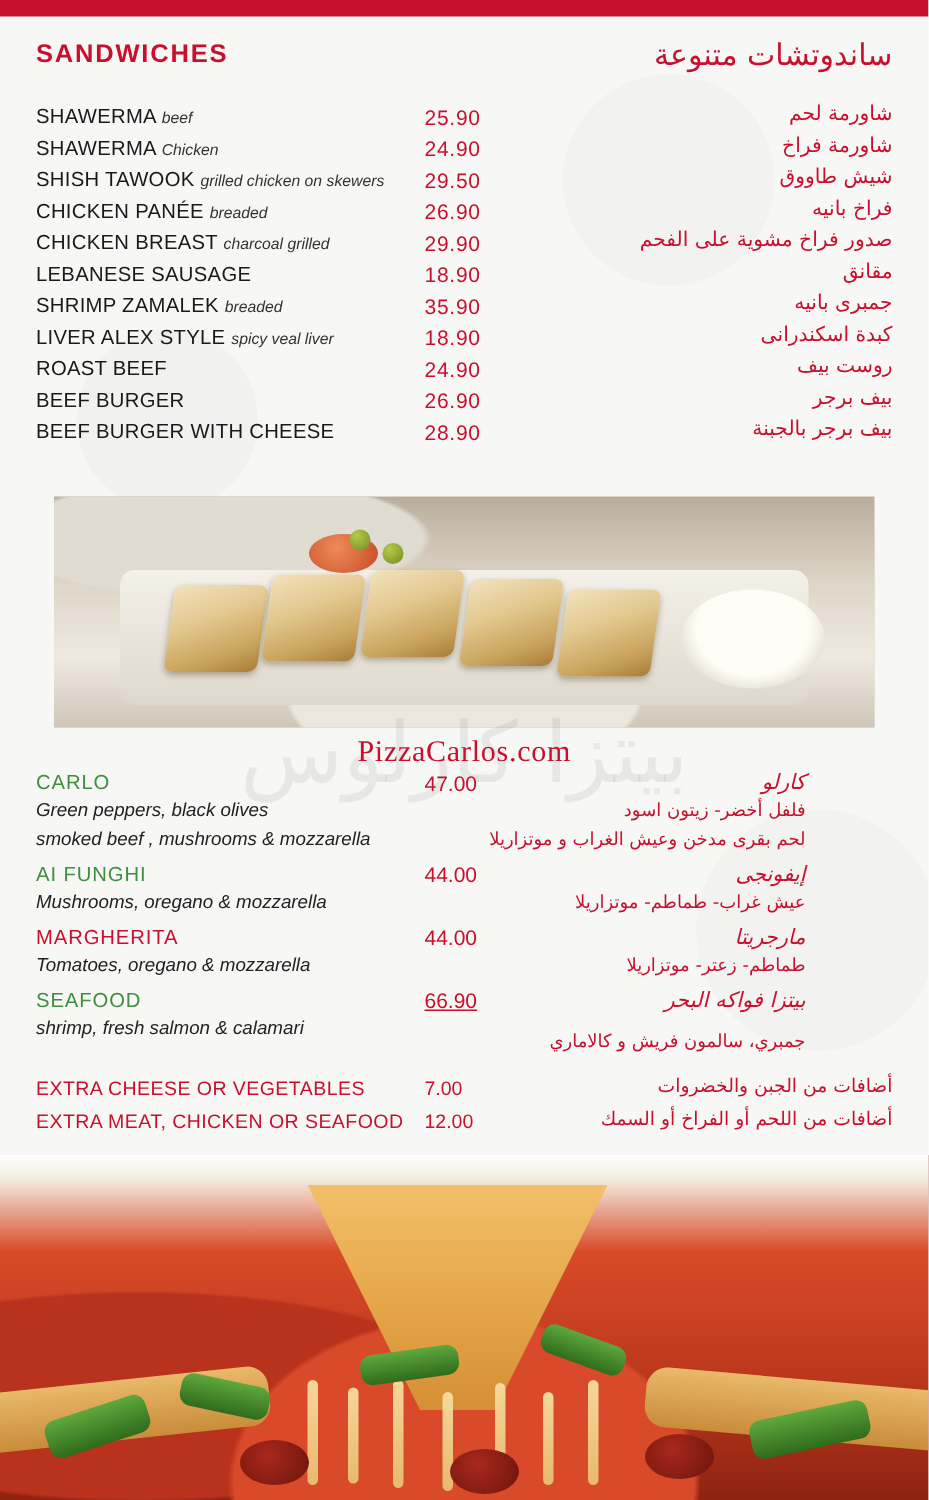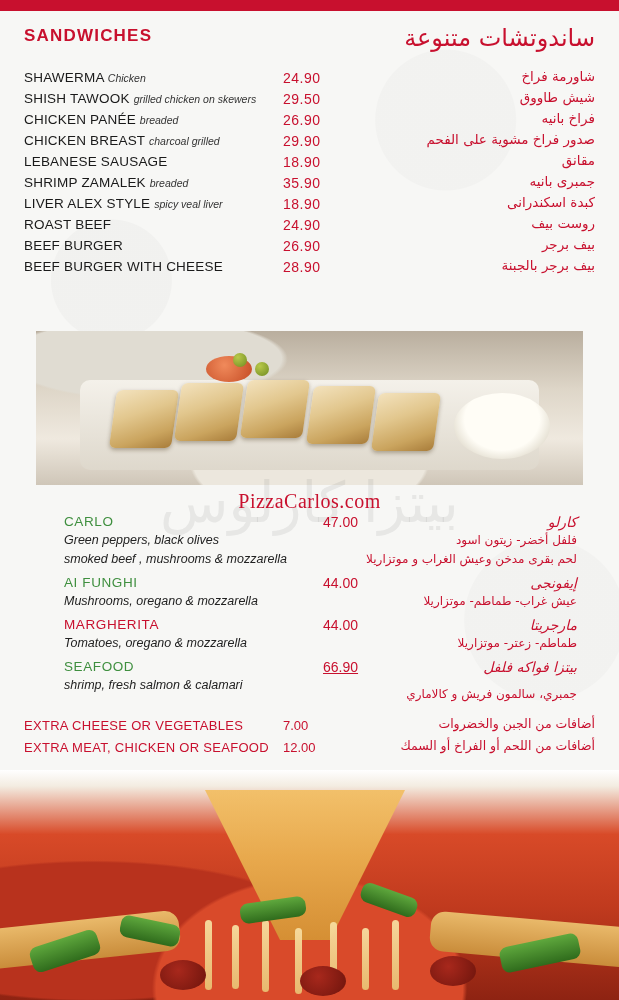--- a/index.html
+++ b/index.html
@@ -28,21 +28,21 @@
   
   .section-head{
     position:absolute;left:0;top:26px;width:619px;height:26px;
   }
   .sec-title-en{
     position:absolute;left:24px;top:0;
     font-size:17px;font-weight:bold;letter-spacing:1.2px;color:#c8102e;
   }
   .sec-title-ar{
     position:absolute;right:24px;top:-2px;
-    font-size:24px;color:#c8102e;direction:rtl;
+    font-size:20px;color:#c8102e;direction:rtl;
     font-family:"DejaVu Sans", sans-serif;
   }
   
   .list{
     position:absolute;left:0;top:70px;width:619px;
   }
   .row{
     position:relative;height:21px;width:619px;
   }
   .row .en{
@@ -110,21 +110,21 @@
   
   .wm-ar{
     position:absolute;left:0;top:470px;width:619px;text-align:center;
     font-size:56px;color:rgba(120,120,120,0.13);
     direction:rtl;font-family:"DejaVu Sans", sans-serif;
     pointer-events:none;
   }
 
   
   .pizza-list{position:absolute;left:0;top:514px;width:619px;}
-  .p-row{position:relative;width:561px;margin-left:40px;}
+  .p-row{position:relative;width:561px;}
   .p-name{
     position:absolute;left:24px;top:0;font-size:13.5px;letter-spacing:0.6px;
     color:#3f8f3f;font-weight:normal;
   }
   .p-name.red{color:#c8102e;}
   .p-price{
     position:absolute;left:283px;top:0;font-size:14px;color:#c8102e;
   }
   .p-ar{
     position:absolute;right:24px;top:-2px;font-size:14px;color:#c8102e;
@@ -185,20 +185,25 @@
 <div class="page">
 
   <div class="top-bar"></div>
 
   <div class="section-head">
     <div class="sec-title-en">SANDWICHES</div>
     <div class="sec-title-ar">ساندوتشات متنوعة</div>
   </div>
 
   <div class="list" id="sandwich-list">
+      <div class="row">
+        <div class="en"><span>SHAWERMA</span> <span class="desc">beef</span></div>
+        <div class="price">25.90</div>
+        <div class="ar">شاورمة لحم</div>
+      </div>
       <div class="row">
         <div class="en"><span>SHAWERMA</span> <span class="desc">Chicken</span></div>
         <div class="price">24.90</div>
         <div class="ar">شاورمة فراخ</div>
       </div>
       <div class="row">
         <div class="en"><span>SHISH TAWOOK</span> <span class="desc">grilled chicken on skewers</span></div>
         <div class="price">29.50</div>
         <div class="ar">شيش طاووق</div>
       </div>
@@ -281,21 +286,21 @@
       <div class="p-row" style="height: 42px;">
         <div class="p-name red" style="top: 0px;">MARGHERITA</div>
         <div class="p-price" style="top: 0px;">44.00</div>
         <div class="p-ar" style="top: 0px;">مارجريتا</div>
         <div class="p-desc" style="top: 19px;">Tomatoes, oregano &amp; mozzarella</div>
         <div class="p-desc-ar" style="top: 19px;">طماطم- زعتر- موتزاريلا</div>
       </div>
       <div class="p-row" style="height: 42px;">
         <div class="p-name" style="top: 0px;">SEAFOOD</div>
         <div class="p-price" style="top: 0px; text-decoration: underline;">66.90</div>
-        <div class="p-ar" style="top: 0px;">بيتزا فواكه فلفل</div>
+        <div class="p-ar" style="top: 0px;">بيتزا فواكه البحر</div>
         <div class="p-desc" style="top: 19px;">shrimp, fresh salmon &amp; calamari</div>
         <div class="p-desc-ar" style="top: 28px;">جمبري، سالمون فريش و كالاماري</div>
       </div>
     </div>
 
   <div class="extras" id="extras-list">
       <div class="ex-row">
         <div class="ex-en">EXTRA CHEESE OR VEGETABLES</div>
         <div class="ex-price">7.00</div>
         <div class="ex-ar">أضافات من الجبن والخضروات</div>

